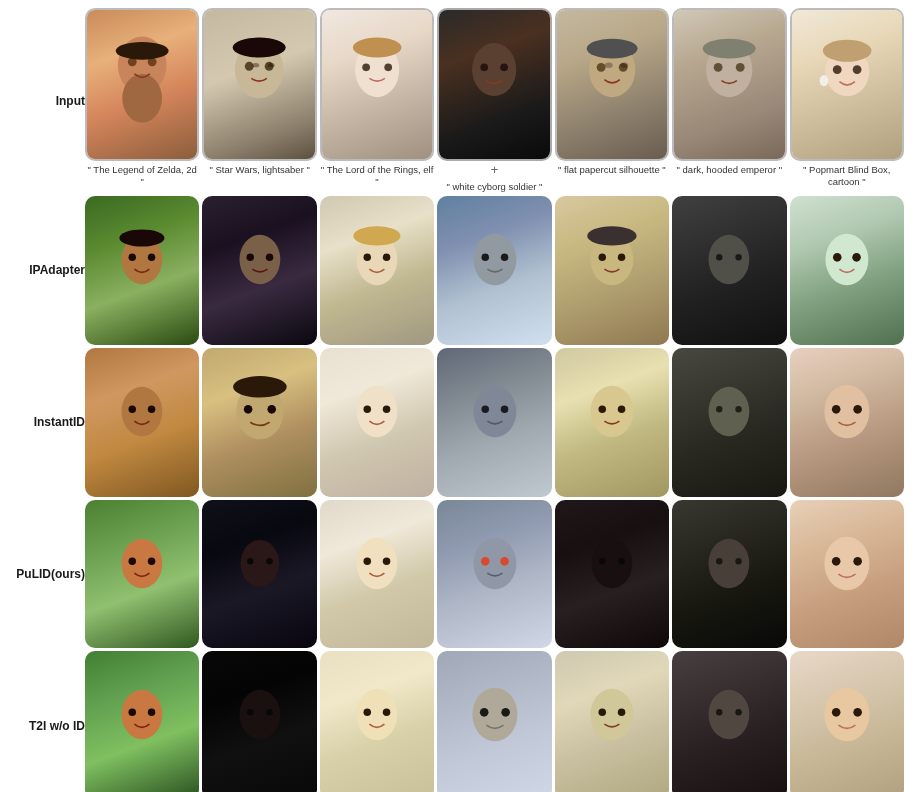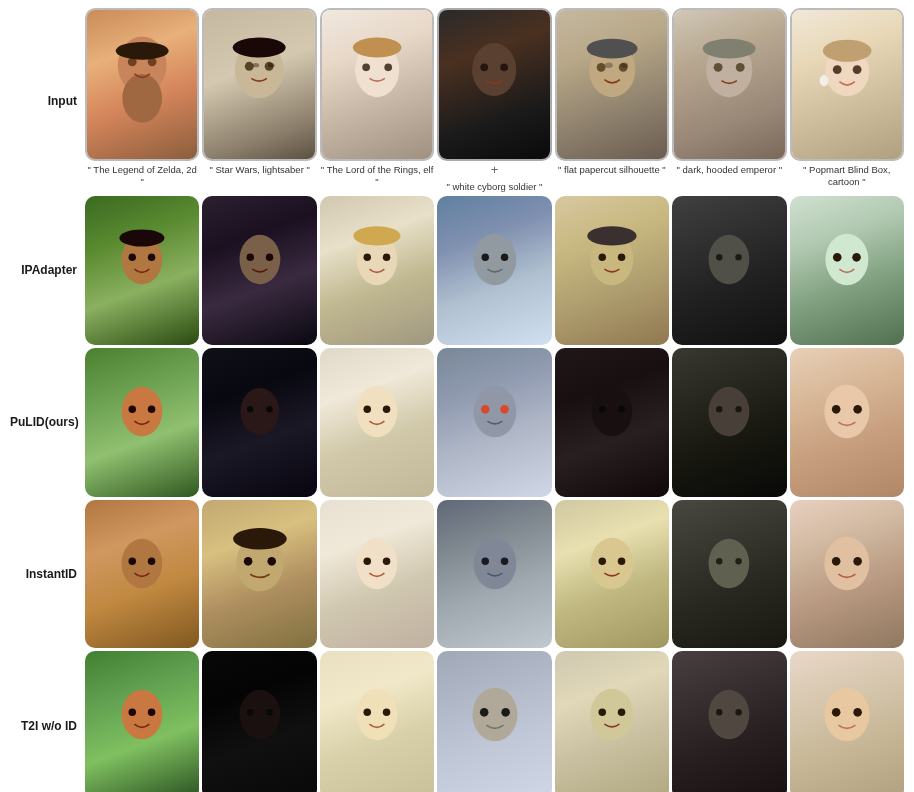--- a/index.html
+++ b/index.html
@@ -70,21 +70,21 @@
       align-items: center;
       margin-bottom: 3px;
     }
 
     .row-tag {
       width: 75px;
       font-size: 12px;
       font-weight: 700;
       color: #1a1a1a;
       text-align: right;
-      padding-right: 8px;
+      padding-right: 0;
       flex-shrink: 0;
     }
 
     .images-row {
       display: flex;
       flex: 1;
       gap: 3px;
     }
 
     .img-cell {
@@ -337,107 +337,20 @@
                 <circle cx="49" cy="43" r="4" fill="#2a1808"></circle>
                 <path d="M33 54 Q40 60 47 54" stroke="#c07060" stroke-width="1.5" fill="none"></path>
               </svg>
             </div>
           </div>
         </div>
       </div>
     </div>
 
     <div class="grid-row">
-      <div class="row-tag">PuLID(ours)</div>
-      <div class="images-row">
-        <div class="img-cell">
-          <div class="img-box pl-1">
-            <div class="img-inner">
-              <svg viewBox="0 0 80 110" width="75%" height="85%">
-                <ellipse cx="40" cy="45" rx="19" ry="23" fill="#c87840"></ellipse>
-                <circle cx="31" cy="43" r="3.5" fill="#1a0808"></circle>
-                <circle cx="49" cy="43" r="3.5" fill="#1a0808"></circle>
-                <path d="M33 54 Q40 60 47 54" stroke="#7a2810" stroke-width="1.5" fill="none"></path>
-              </svg>
-            </div>
-          </div>
-        </div>
-        <div class="img-cell">
-          <div class="img-box pl-2">
-            <div class="img-inner">
-              <svg viewBox="0 0 80 110" width="75%" height="85%">
-                <ellipse cx="40" cy="45" rx="18" ry="22" fill="#2a1818"></ellipse>
-                <circle cx="31" cy="43" r="3" fill="#080808"></circle>
-                <circle cx="49" cy="43" r="3" fill="#080808"></circle>
-              </svg>
-            </div>
-          </div>
-        </div>
-        <div class="img-cell">
-          <div class="img-box pl-3">
-            <div class="img-inner">
-              <svg viewBox="0 0 80 110" width="75%" height="85%">
-                <ellipse cx="40" cy="45" rx="19" ry="24" fill="#f0e0c0"></ellipse>
-                <circle cx="31" cy="43" r="3.5" fill="#2a1808"></circle>
-                <circle cx="49" cy="43" r="3.5" fill="#2a1808"></circle>
-                <path d="M33 54 Q40 60 47 54" stroke="#b06040" stroke-width="1.5" fill="none"></path>
-              </svg>
-            </div>
-          </div>
-        </div>
-        <div class="img-cell">
-          <div class="img-box pl-4">
-            <div class="img-inner">
-              <svg viewBox="0 0 80 110" width="75%" height="85%">
-                <ellipse cx="40" cy="45" rx="20" ry="24" fill="#9098a8"></ellipse>
-                <circle cx="31" cy="43" r="4" fill="#e04020" opacity="0.9"></circle>
-                <circle cx="49" cy="43" r="4" fill="#e04020" opacity="0.9"></circle>
-                <path d="M33 54 Q40 59 47 54" stroke="#506070" stroke-width="1.5" fill="none"></path>
-              </svg>
-            </div>
-          </div>
-        </div>
-        <div class="img-cell">
-          <div class="img-box pl-5">
-            <div class="img-inner">
-              <svg viewBox="0 0 80 110" width="75%" height="85%">
-                <ellipse cx="40" cy="45" rx="19" ry="23" fill="#181010"></ellipse>
-                <circle cx="31" cy="43" r="3" fill="#080808"></circle>
-                <circle cx="49" cy="43" r="3" fill="#080808"></circle>
-              </svg>
-            </div>
-          </div>
-        </div>
-        <div class="img-cell">
-          <div class="img-box pl-6">
-            <div class="img-inner">
-              <svg viewBox="0 0 80 110" width="75%" height="85%">
-                <ellipse cx="40" cy="45" rx="19" ry="23" fill="#484038"></ellipse>
-                <circle cx="31" cy="43" r="3" fill="#181810"></circle>
-                <circle cx="49" cy="43" r="3" fill="#181810"></circle>
-              </svg>
-            </div>
-          </div>
-        </div>
-        <div class="img-cell">
-          <div class="img-box pl-7">
-            <div class="img-inner">
-              <svg viewBox="0 0 80 110" width="75%" height="85%">
-                <ellipse cx="40" cy="45" rx="21" ry="25" fill="#e8c8a8"></ellipse>
-                <circle cx="30" cy="43" r="4" fill="#2a1808"></circle>
-                <circle cx="50" cy="43" r="4" fill="#2a1808"></circle>
-                <path d="M32 55 Q40 61 48 55" stroke="#c07060" stroke-width="1.5" fill="none"></path>
-              </svg>
-            </div>
-          </div>
-        </div>
-      </div>
-    </div>
-
-    <div class="grid-row">
       <div class="row-tag">InstantID</div>
       <div class="images-row">
         <div class="img-cell">
           <div class="img-box ii-1">
             <div class="img-inner">
               <svg viewBox="0 0 80 110" width="75%" height="85%">
                 <ellipse cx="40" cy="45" rx="19" ry="23" fill="#b07840"></ellipse>
                 <circle cx="31" cy="43" r="3.5" fill="#1a0808"></circle>
                 <circle cx="49" cy="43" r="3.5" fill="#1a0808"></circle>
                 <path d="M33 54 Q40 60 47 54" stroke="#7a2810" stroke-width="1.5" fill="none"></path>
@@ -514,35 +427,122 @@
                 <circle cx="50" cy="43" r="4" fill="#2a1808"></circle>
                 <path d="M32 55 Q40 61 48 55" stroke="#b06040" stroke-width="1.5" fill="none"></path>
               </svg>
             </div>
           </div>
         </div>
       </div>
     </div>
 
     <div class="grid-row">
-      <div class="row-tag">T2I w/o ID</div>
+      <div class="row-tag">PuLID(ours)</div>
       <div class="images-row">
         <div class="img-cell">
-          <div class="img-box t2-1">
+          <div class="img-box pl-1">
             <div class="img-inner">
               <svg viewBox="0 0 80 110" width="75%" height="85%">
                 <ellipse cx="40" cy="45" rx="19" ry="23" fill="#c87840"></ellipse>
                 <circle cx="31" cy="43" r="3.5" fill="#1a0808"></circle>
                 <circle cx="49" cy="43" r="3.5" fill="#1a0808"></circle>
                 <path d="M33 54 Q40 60 47 54" stroke="#7a2810" stroke-width="1.5" fill="none"></path>
               </svg>
             </div>
           </div>
         </div>
         <div class="img-cell">
+          <div class="img-box pl-2">
+            <div class="img-inner">
+              <svg viewBox="0 0 80 110" width="75%" height="85%">
+                <ellipse cx="40" cy="45" rx="18" ry="22" fill="#2a1818"></ellipse>
+                <circle cx="31" cy="43" r="3" fill="#080808"></circle>
+                <circle cx="49" cy="43" r="3" fill="#080808"></circle>
+              </svg>
+            </div>
+          </div>
+        </div>
+        <div class="img-cell">
+          <div class="img-box pl-3">
+            <div class="img-inner">
+              <svg viewBox="0 0 80 110" width="75%" height="85%">
+                <ellipse cx="40" cy="45" rx="19" ry="24" fill="#f0e0c0"></ellipse>
+                <circle cx="31" cy="43" r="3.5" fill="#2a1808"></circle>
+                <circle cx="49" cy="43" r="3.5" fill="#2a1808"></circle>
+                <path d="M33 54 Q40 60 47 54" stroke="#b06040" stroke-width="1.5" fill="none"></path>
+              </svg>
+            </div>
+          </div>
+        </div>
+        <div class="img-cell">
+          <div class="img-box pl-4">
+            <div class="img-inner">
+              <svg viewBox="0 0 80 110" width="75%" height="85%">
+                <ellipse cx="40" cy="45" rx="20" ry="24" fill="#9098a8"></ellipse>
+                <circle cx="31" cy="43" r="4" fill="#e04020" opacity="0.9"></circle>
+                <circle cx="49" cy="43" r="4" fill="#e04020" opacity="0.9"></circle>
+                <path d="M33 54 Q40 59 47 54" stroke="#506070" stroke-width="1.5" fill="none"></path>
+              </svg>
+            </div>
+          </div>
+        </div>
+        <div class="img-cell">
+          <div class="img-box pl-5">
+            <div class="img-inner">
+              <svg viewBox="0 0 80 110" width="75%" height="85%">
+                <ellipse cx="40" cy="45" rx="19" ry="23" fill="#181010"></ellipse>
+                <circle cx="31" cy="43" r="3" fill="#080808"></circle>
+                <circle cx="49" cy="43" r="3" fill="#080808"></circle>
+              </svg>
+            </div>
+          </div>
+        </div>
+        <div class="img-cell">
+          <div class="img-box pl-6">
+            <div class="img-inner">
+              <svg viewBox="0 0 80 110" width="75%" height="85%">
+                <ellipse cx="40" cy="45" rx="19" ry="23" fill="#484038"></ellipse>
+                <circle cx="31" cy="43" r="3" fill="#181810"></circle>
+                <circle cx="49" cy="43" r="3" fill="#181810"></circle>
+              </svg>
+            </div>
+          </div>
+        </div>
+        <div class="img-cell">
+          <div class="img-box pl-7">
+            <div class="img-inner">
+              <svg viewBox="0 0 80 110" width="75%" height="85%">
+                <ellipse cx="40" cy="45" rx="21" ry="25" fill="#e8c8a8"></ellipse>
+                <circle cx="30" cy="43" r="4" fill="#2a1808"></circle>
+                <circle cx="50" cy="43" r="4" fill="#2a1808"></circle>
+                <path d="M32 55 Q40 61 48 55" stroke="#c07060" stroke-width="1.5" fill="none"></path>
+              </svg>
+            </div>
+          </div>
+        </div>
+      </div>
+    </div>
+
+    <div class="grid-row">
+      <div class="row-tag">T2I w/o ID</div>
+      <div class="images-row">
+        <div class="img-cell">
+          <div class="img-box t2-1">
+            <div class="img-inner">
+              <svg viewBox="0 0 80 110" width="75%" height="85%">
+                <ellipse cx="40" cy="45" rx="19" ry="23" fill="#c87840"></ellipse>
+                <circle cx="31" cy="43" r="3.5" fill="#1a0808"></circle>
+                <circle cx="49" cy="43" r="3.5" fill="#1a0808"></circle>
+                <path d="M33 54 Q40 60 47 54" stroke="#7a2810" stroke-width="1.5" fill="none"></path>
+              </svg>
+            </div>
+          </div>
+        </div>
+        <div class="img-cell">
           <div class="img-box t2-2">
             <div class="img-inner">
               <svg viewBox="0 0 80 110" width="75%" height="85%">
                 <ellipse cx="40" cy="45" rx="19" ry="23" fill="#1a1010"></ellipse>
                 <circle cx="31" cy="43" r="3" fill="#080808"></circle>
                 <circle cx="49" cy="43" r="3" fill="#080808"></circle>
               </svg>
             </div>
           </div>
         </div>

